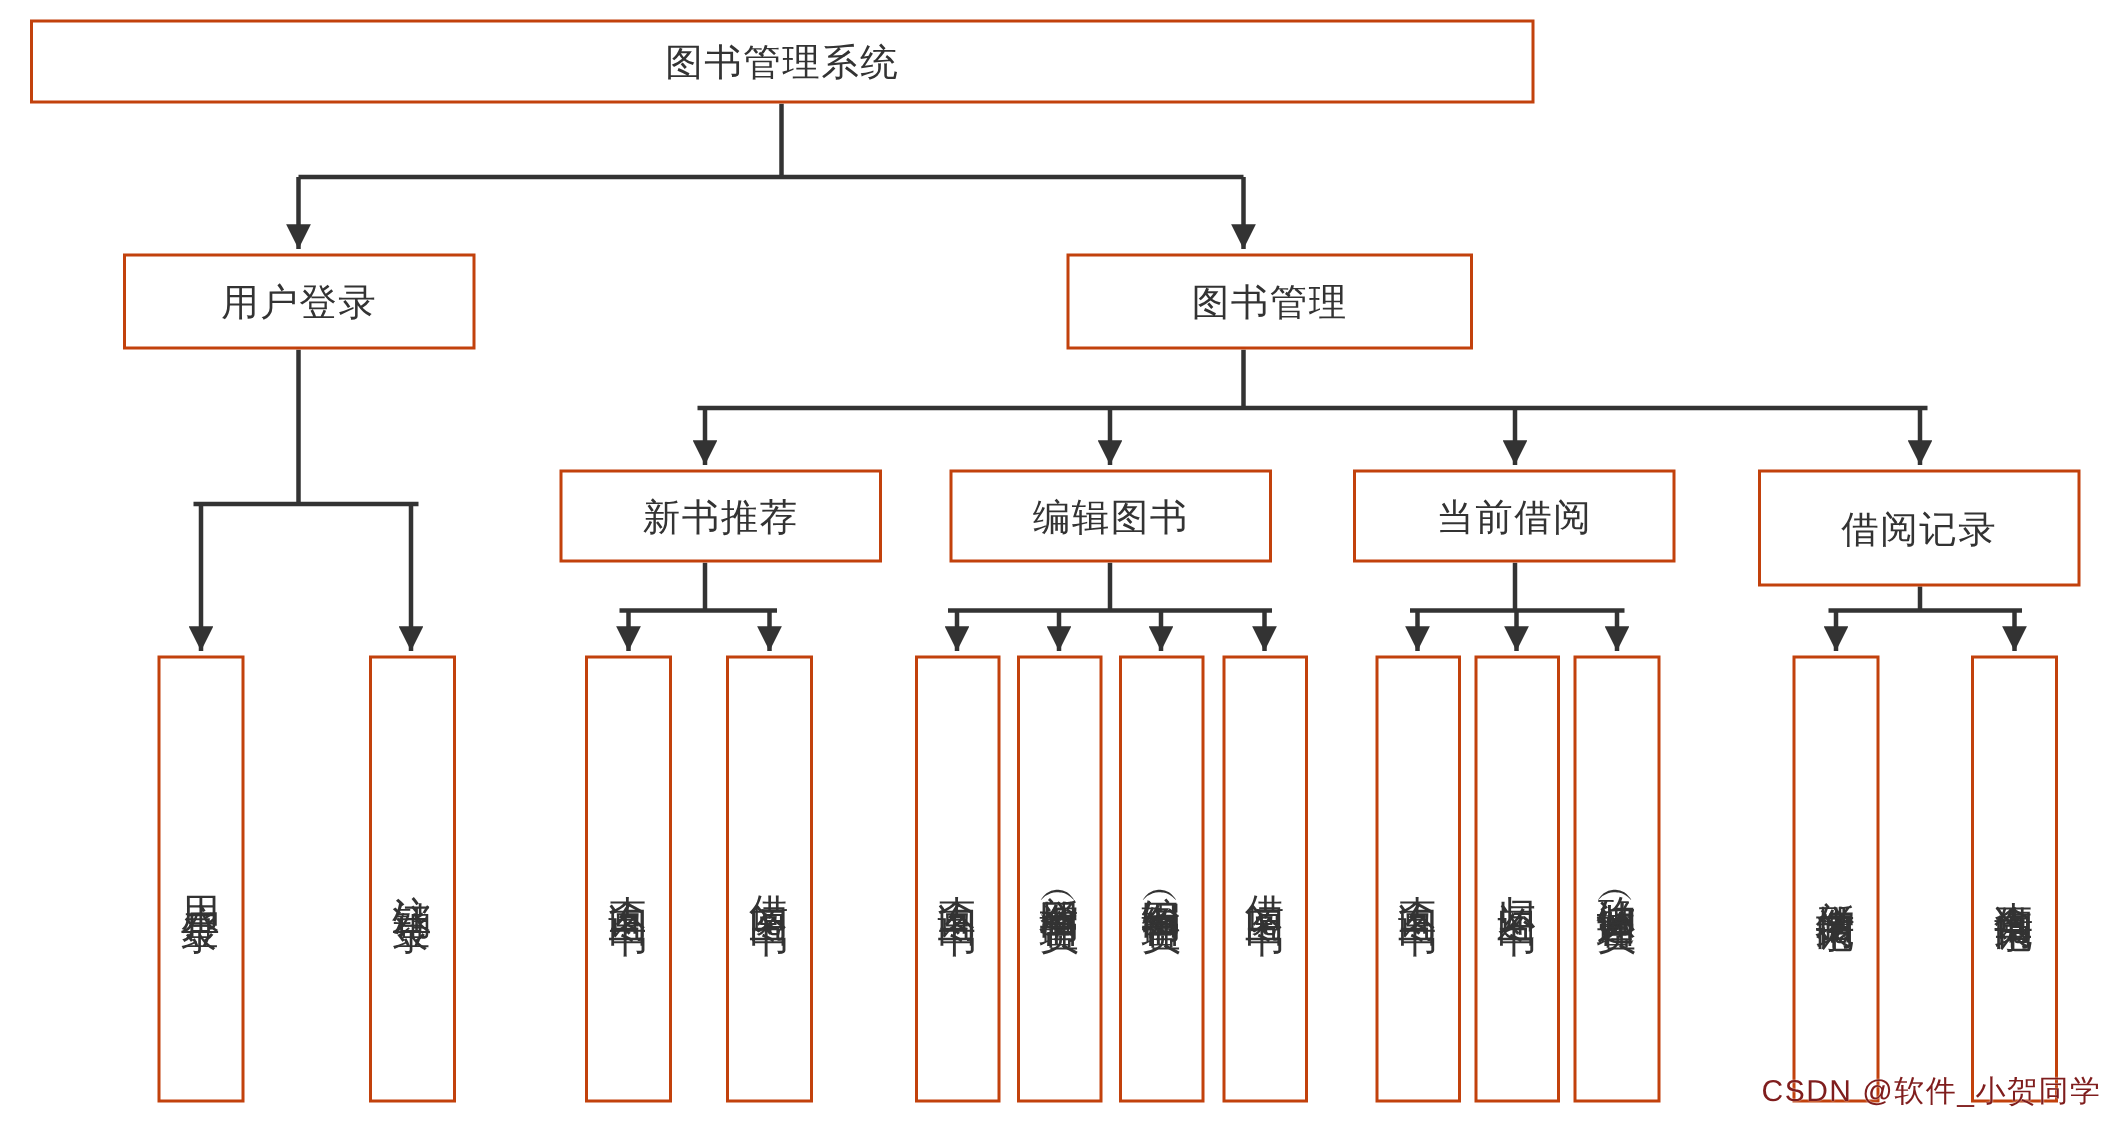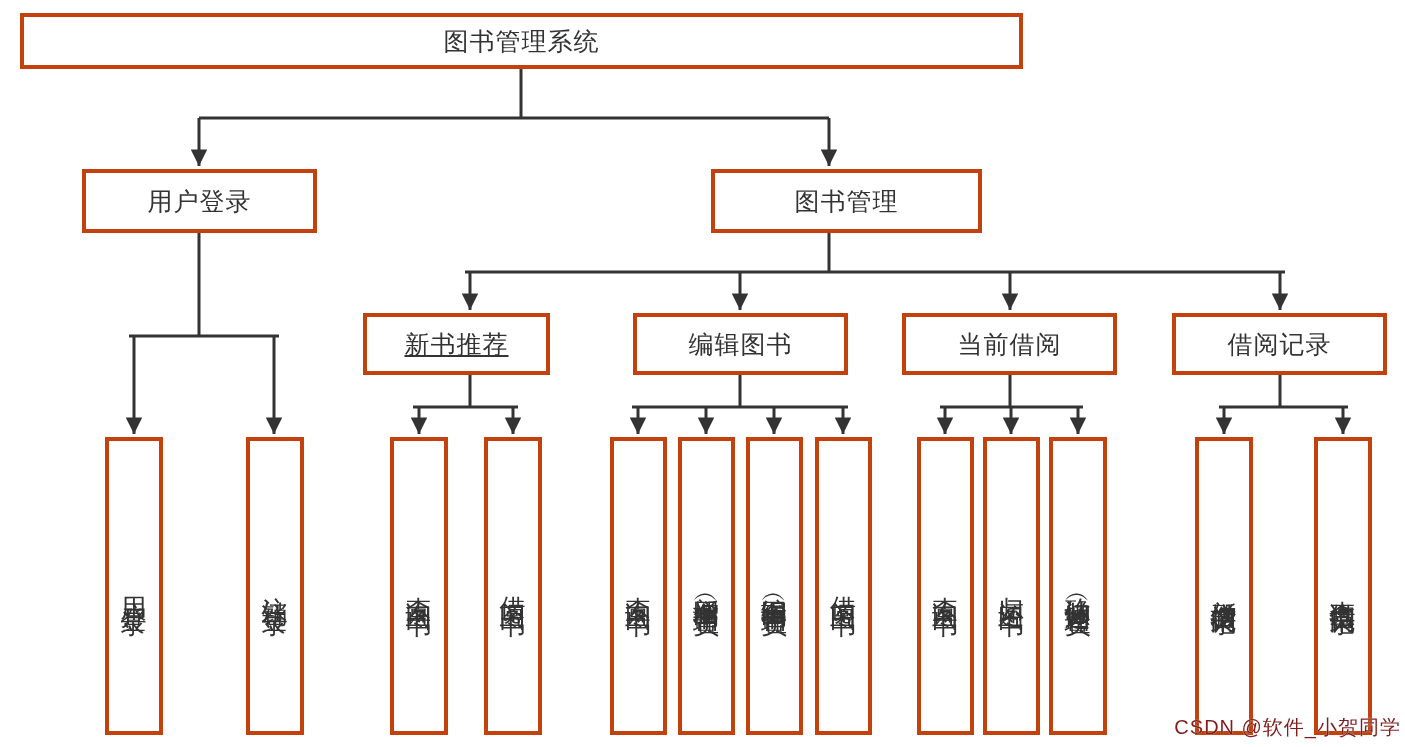--- a/index.html
+++ b/index.html
@@ -8,21 +8,21 @@
     width: 1405px;
     height: 747px;
     background: #ffffff;
     font-family: "Liberation Sans", "DejaVu Sans", sans-serif;
     overflow: hidden;
   }
   .wires { position: absolute; left: 0; top: 0; width: 1405px; height: 747px; }
   .box {
     position: absolute;
     box-sizing: border-box;
-    border: 4px solid #c2410c;
+    border: 2px solid #c2410c;
     background: #ffffff;
     display: flex;
     align-items: center;
     justify-content: center;
     color: #333333;
   }
   .hbox span {
     font-size: 25px;
     letter-spacing: 1px;
     white-space: nowrap;
@@ -118,30 +118,30 @@
     <span>图书管理系统</span>
   </div>
 
   <div class="box hbox" style="left:82px; top:169px; width:235px; height:64px;">
     <span>用户登录</span>
   </div>
   <div class="box hbox" style="left:711px; top:169px; width:271px; height:64px;">
     <span>图书管理</span>
   </div>
 
-  <div class="box hbox" style="left:363px; top:313px; width:187px; height:62px;text-decoration:underline;">
+  <div class="box hbox" style="left:373px; top:313px; width:215px; height:62px;">
     <span>新书推荐</span>
   </div>
   <div class="box hbox" style="left:633px; top:313px; width:215px; height:62px;">
     <span>编辑图书</span>
   </div>
   <div class="box hbox" style="left:902px; top:313px; width:215px; height:62px;">
     <span>当前借阅</span>
   </div>
-  <div class="box hbox" style="left:1172px; top:313px; width:215px; height:62px;">
+  <div class="box hbox" style="left:1172px; top:313px; width:215px; height:78px;">
     <span>借阅记录</span>
   </div>
 
   <div class="box vbox" style="left:105px; top:437px; width:58px; height:298px;">
     <span>用户登录</span>
   </div>
   <div class="box vbox" style="left:246px; top:437px; width:58px; height:298px;">
     <span>注销登录</span>
   </div>
 

